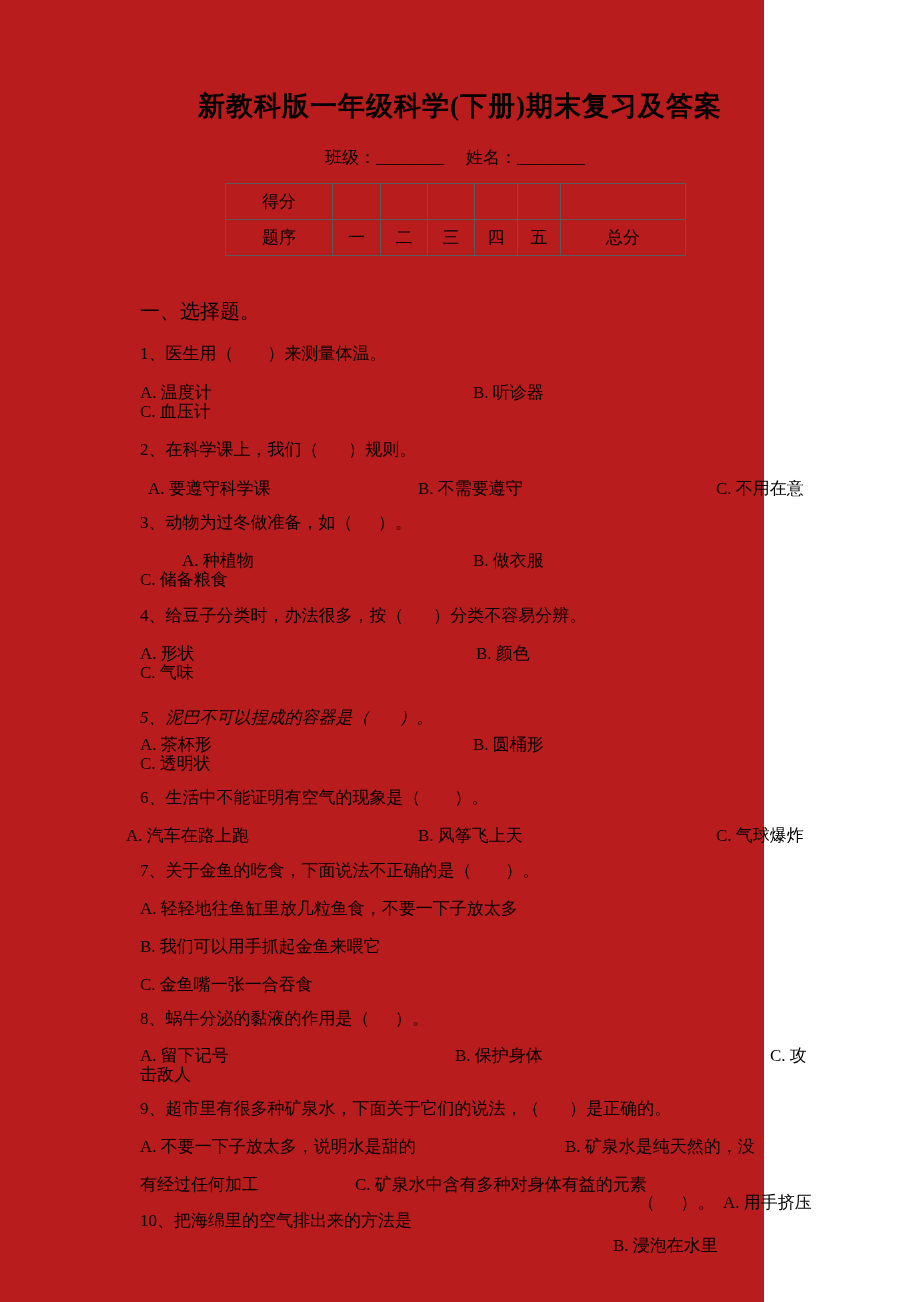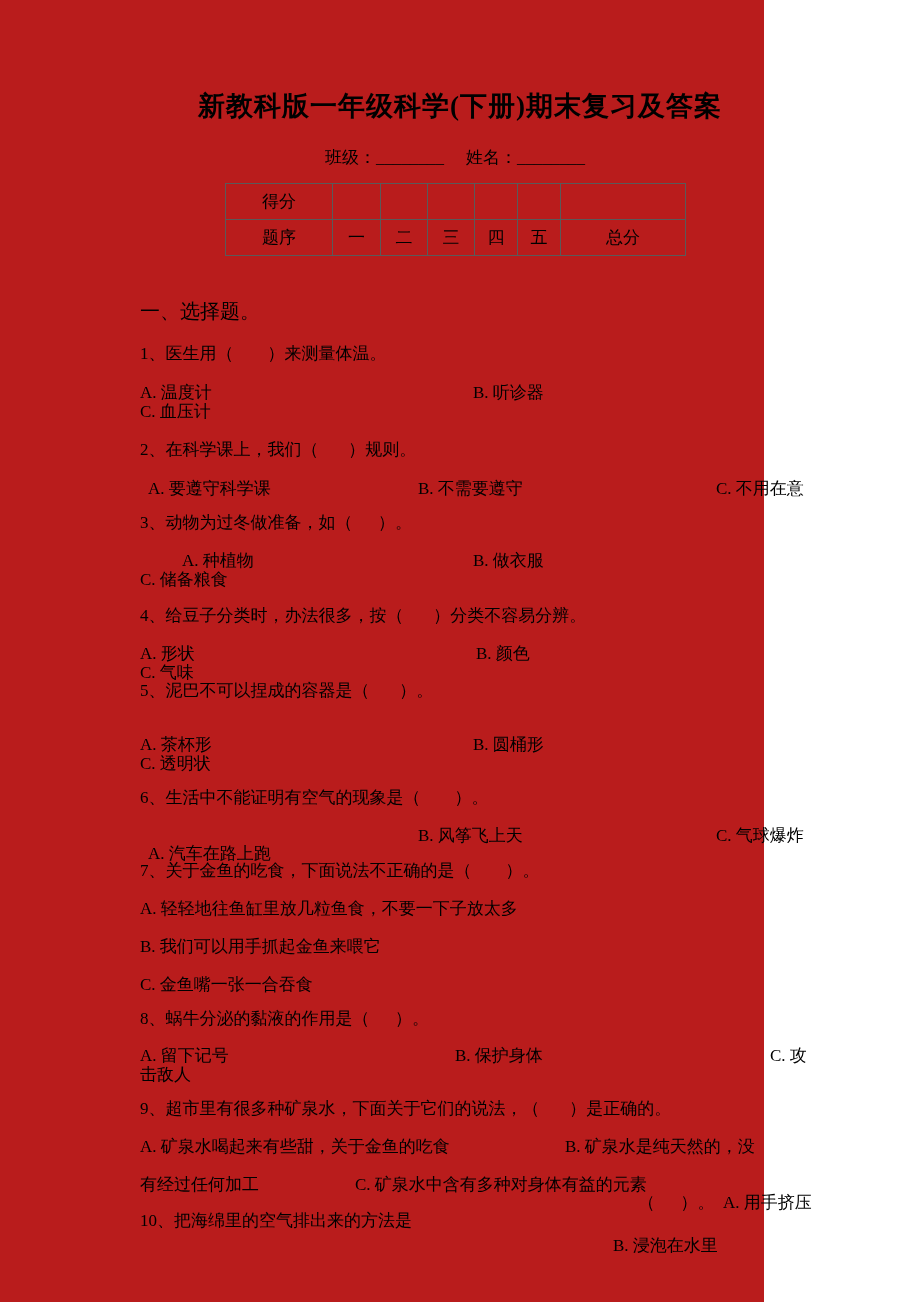--- a/index.html
+++ b/index.html
@@ -105,43 +105,43 @@
   <div class="seg" style="top:513px; left:140px;">3、动物为过冬做准备，如（      ）。</div>
   <div class="seg" style="top:551px; left:140px;margin-left:42px;">A. 种植物</div>
   <div class="seg" style="top:551px; left:473px;">B. 做衣服</div>
   <div class="seg" style="top:570px; left:140px;">C. 储备粮食</div>
 
   <div class="seg" style="top:606px; left:140px;">4、给豆子分类时，办法很多，按（       ）分类不容易分辨。</div>
   <div class="seg" style="top:644px; left:140px;">A. 形状</div>
   <div class="seg" style="top:644px; left:476px;">B. 颜色</div>
   <div class="seg" style="top:663px; left:140px;">C. 气味</div>
 
-  <div class="seg" style="top:681px; left:140px;">5、泥巴不可以捏成的容器是（       ）。</div>
+  <div class="seg" style="top:708px; left:140px;font-style:italic;">5、泥巴不可以捏成的容器是（       ）。</div>
   <div class="seg" style="top:735px; left:140px;">A. 茶杯形</div>
   <div class="seg" style="top:735px; left:473px;">B. 圆桶形</div>
   <div class="seg" style="top:754px; left:140px;">C. 透明状</div>
 
   <div class="seg" style="top:788px; left:140px;">6、生活中不能证明有空气的现象是（        ）。</div>
-  <div class="seg" style="top:826px; left:148px;margin-top:18px;">A. 汽车在路上跑</div>
+  <div class="seg" style="top:826px; left:126px;">A. 汽车在路上跑</div>
   <div class="seg" style="top:826px; left:418px;">B. 风筝飞上天</div>
   <div class="seg" style="top:826px; left:716px;">C. 气球爆炸</div>
 
   <div class="seg" style="top:861px; left:140px;">7、关于金鱼的吃食，下面说法不正确的是（        ）。</div>
   <div class="seg" style="top:899px; left:140px;">A. 轻轻地往鱼缸里放几粒鱼食，不要一下子放太多</div>
   <div class="seg" style="top:937px; left:140px;">B. 我们可以用手抓起金鱼来喂它</div>
   <div class="seg" style="top:975px; left:140px;">C. 金鱼嘴一张一合吞食</div>
 
   <div class="seg" style="top:1009px; left:140px;">8、蜗牛分泌的黏液的作用是（      ）。</div>
   <div class="seg" style="top:1046px; left:140px;">A. 留下记号</div>
   <div class="seg" style="top:1046px; left:455px;">B. 保护身体</div>
   <div class="seg" style="top:1046px; left:770px;">C. 攻</div>
   <div class="seg" style="top:1065px; left:140px;">击敌人</div>
 
   <div class="seg" style="top:1099px; left:140px;">9、超市里有很多种矿泉水，下面关于它们的说法，（       ）是正确的。</div>
-  <div class="seg" style="top:1137px; left:140px;">A. 矿泉水喝起来有些甜，关于金鱼的吃食</div>
+  <div class="seg" style="top:1137px; left:140px;">A. 不要一下子放太多，说明水是甜的</div>
   <div class="seg" style="top:1137px; left:565px;">B. 矿泉水是纯天然的，没</div>
   <div class="seg" style="top:1175px; left:140px;">有经过任何加工</div>
   <div class="seg" style="top:1175px; left:355px;">C. 矿泉水中含有多种对身体有益的元素</div>
 
   <div class="seg" style="top:1193px; left:638px;">（      ）。  A. 用手挤压</div>
   <div class="seg" style="top:1211px; left:140px;">10、把海绵里的空气排出来的方法是</div>
   <div class="seg" style="top:1236px; left:613px;">B. 浸泡在水里</div>
 
 </div>
 

